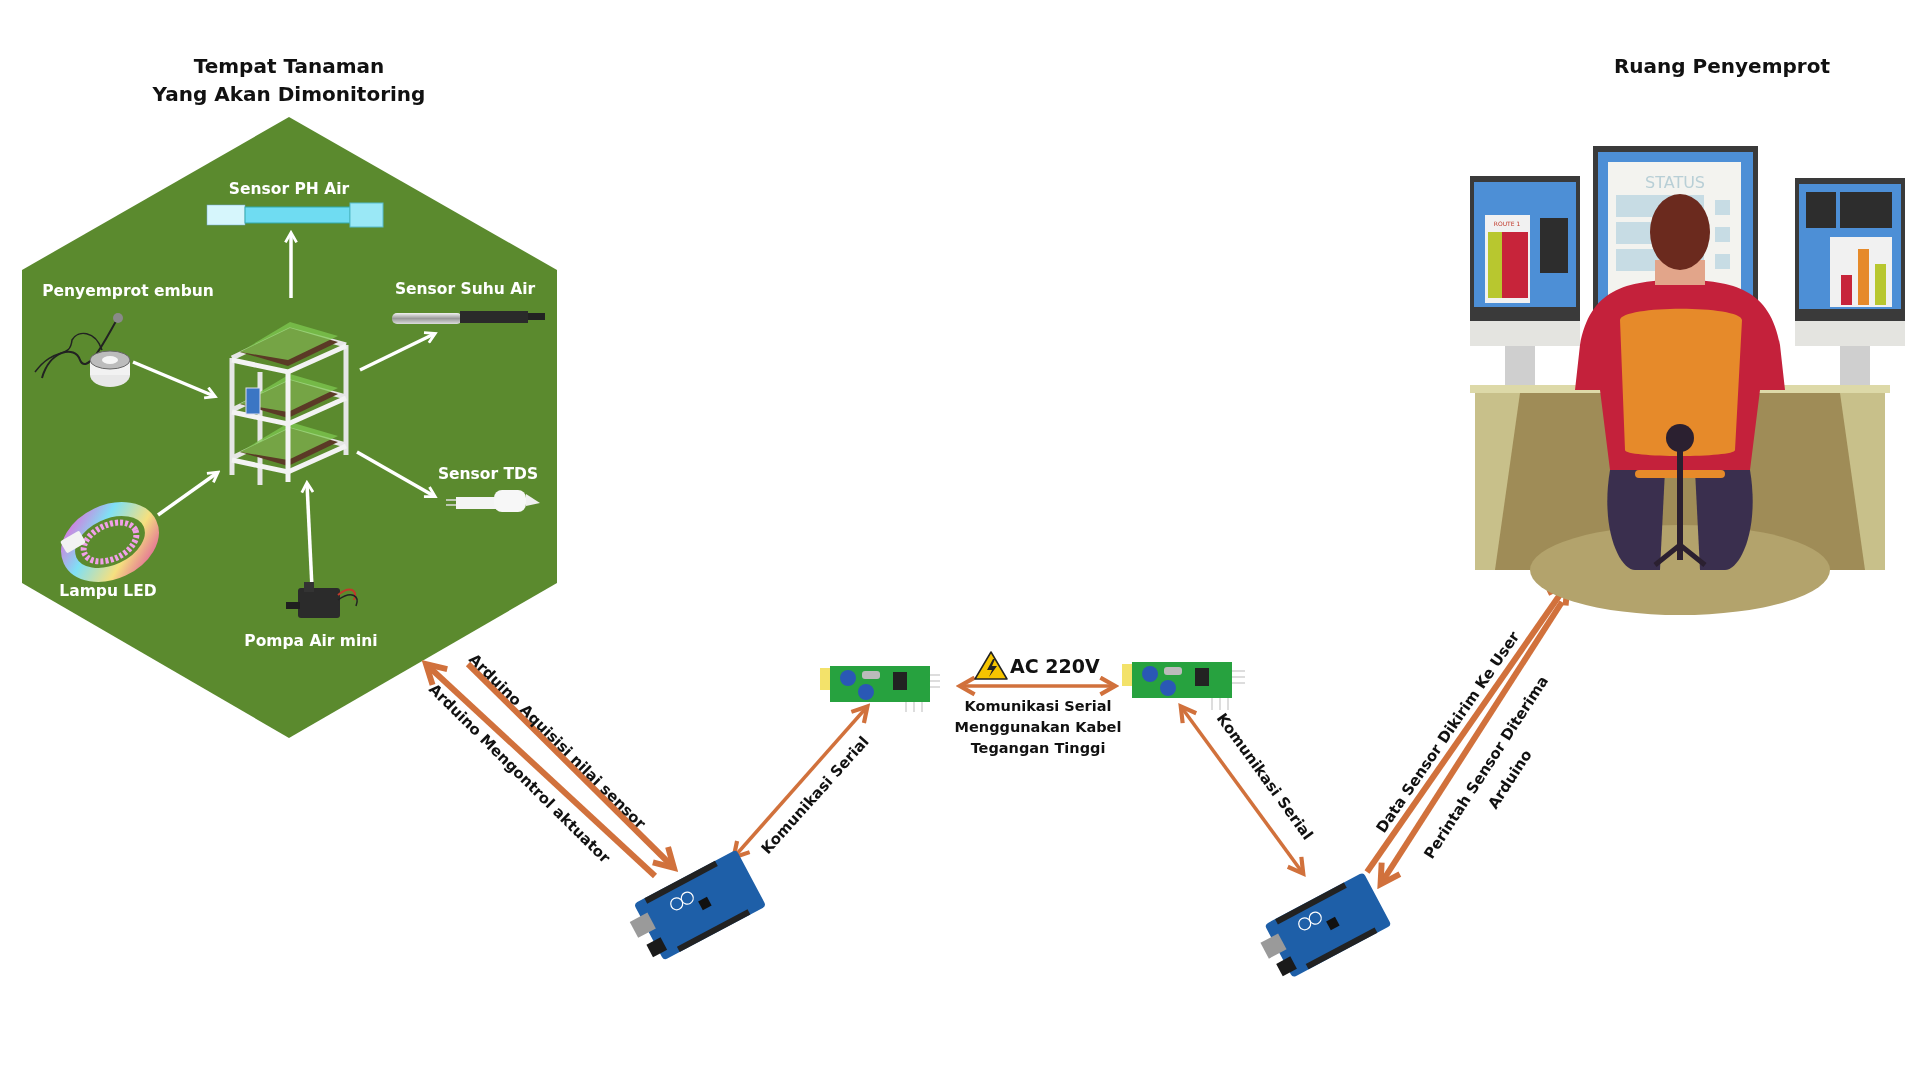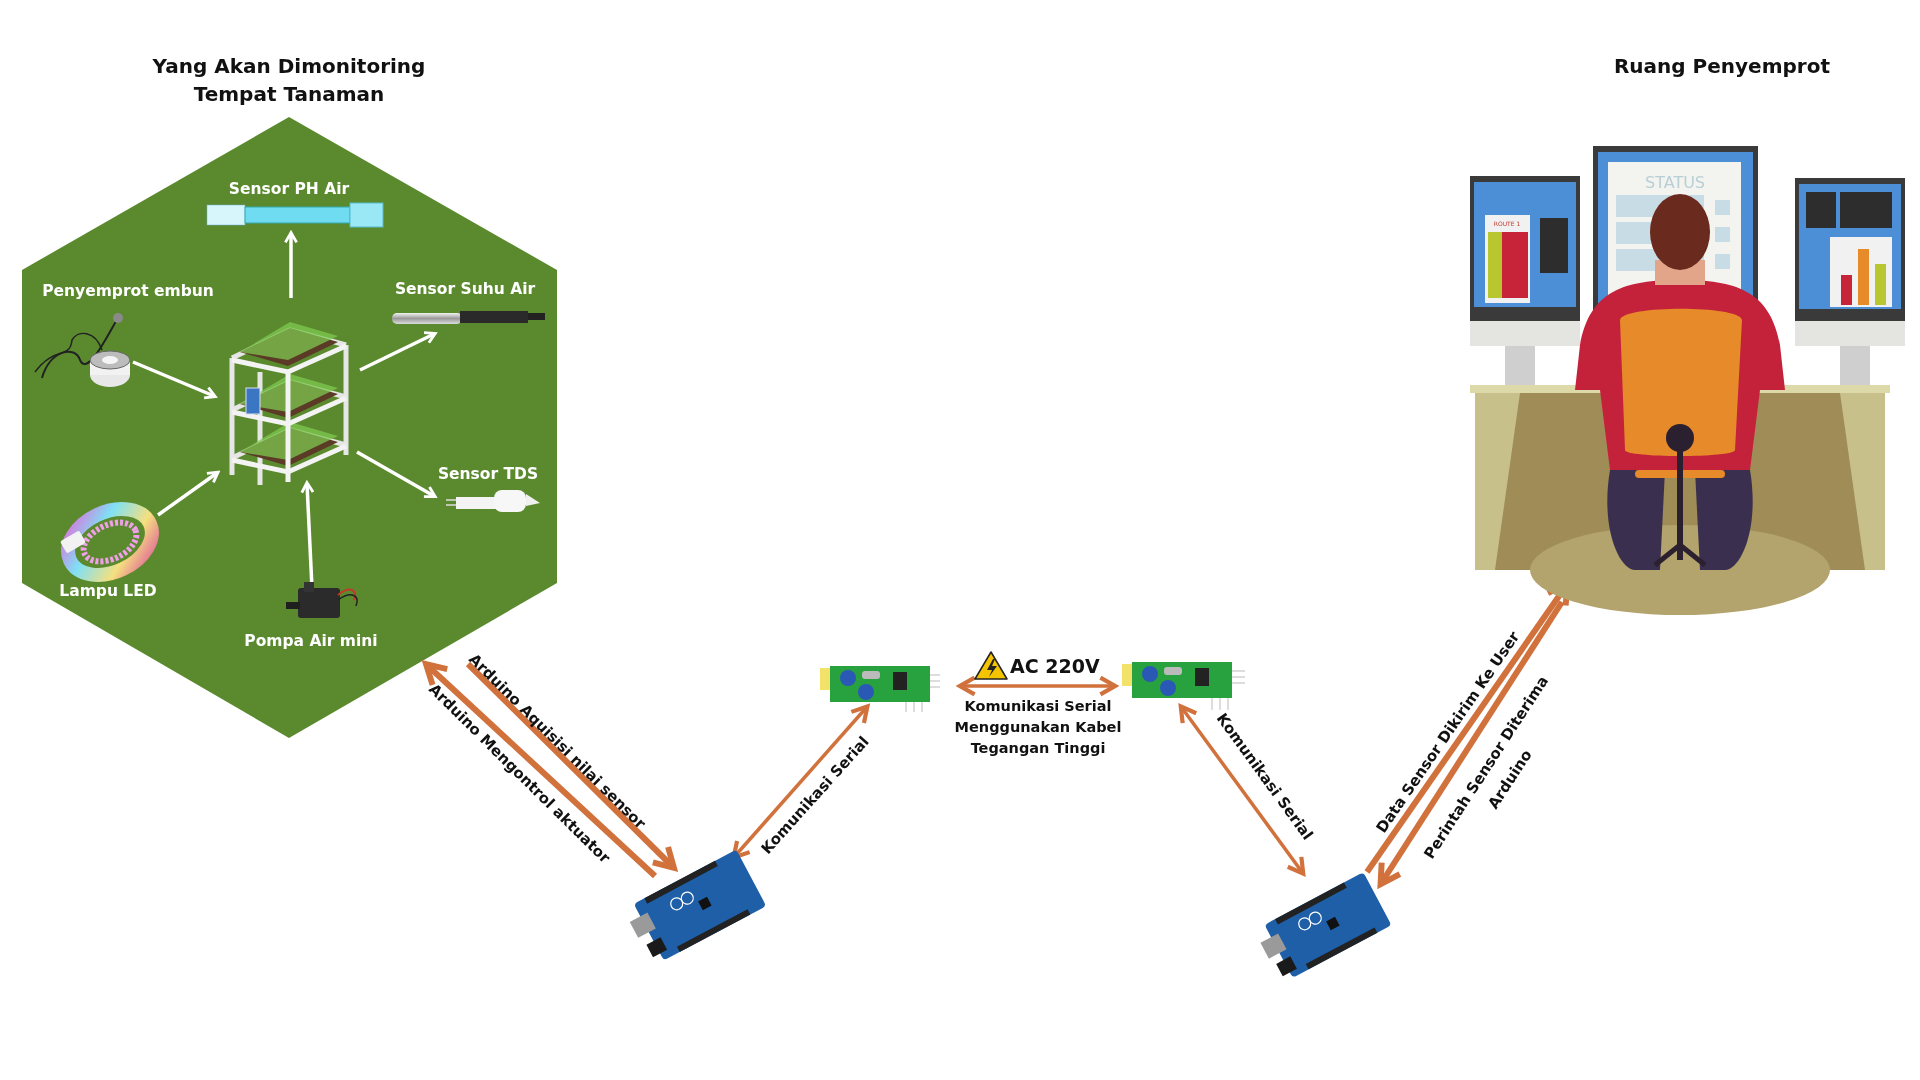--- a/index.html
+++ b/index.html
@@ -13,22 +13,22 @@
     .lbl-black { fill: #111111; font-size: 15px; }
     .caption { fill: #111111; font-size: 14.5px; font-weight: bold; }
     .ac { fill: #111111; font-size: 19px; font-weight: bold; }
   </style>
 </head>
 <body>
 
 <div id="stage">
 
   <div class="title" style="left:139px; top:52px; width:300px;">
+    <div>Tempat Tanaman</div>
     <div>Yang Akan Dimonitoring</div>
-    <div>Tempat Tanaman</div>
   </div>
   <div class="title" style="left:1572px; top:52px; width:300px;">
     <div>Ruang Penyemprot</div>
   </div>
 
   <svg width="1920" height="1080" viewBox="0 0 1920 1080" style="position:absolute;left:0;top:0;">
     <defs>
       <marker id="headW" viewBox="0 0 10 10" refX="7" refY="5" markerWidth="4" markerHeight="4" orient="auto-start-reverse">
         <path d="M1,1 L8,5 L1,9" fill="none" stroke="#ffffff" stroke-width="2"></path>
       </marker>

